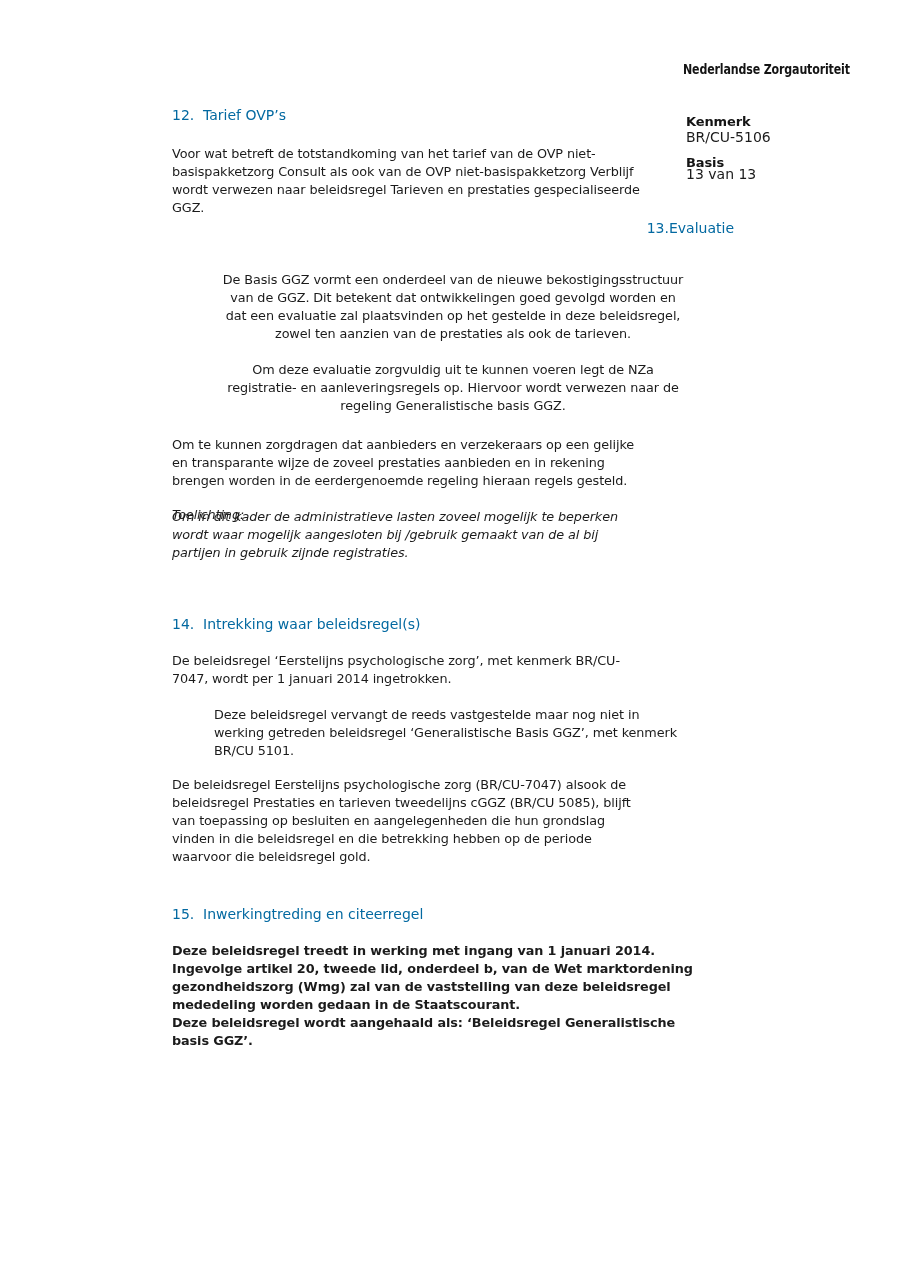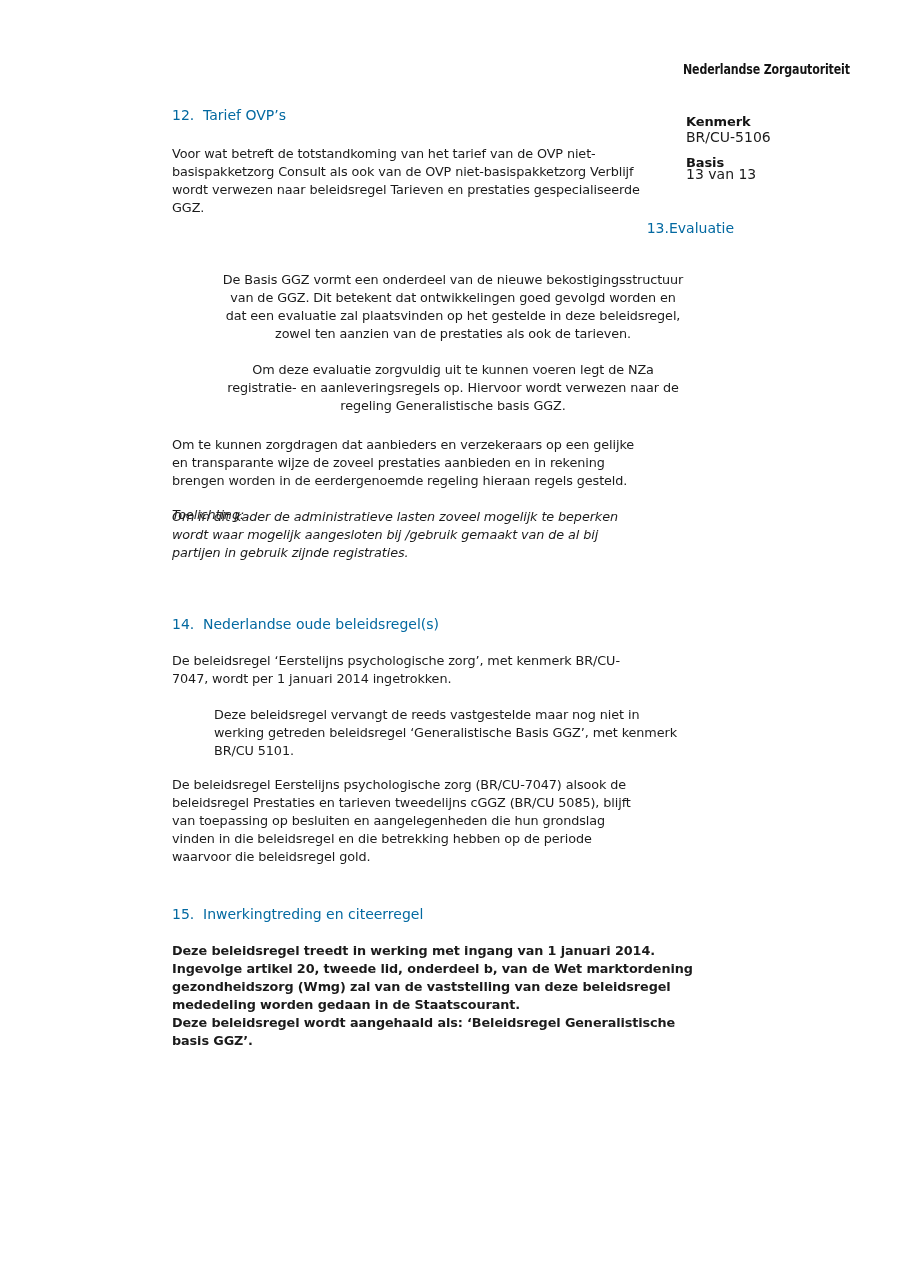--- a/index.html
+++ b/index.html
@@ -98,21 +98,21 @@
 regeling Generalistische basis GGZ.</div>
   <div class="abs col p p13c">Om te kunnen zorgdragen dat aanbieders en verzekeraars op een gelijke
 en transparante wijze de zoveel prestaties aanbieden en in rekening
 brengen worden in de eerdergenoemde regeling hieraan regels gesteld.</div>
   <div class="abs col p italic toel-label">Toelichting:</div>
   <div class="abs col p italic toel-body">Om in dit kader de administratieve lasten zoveel mogelijk te beperken
 wordt waar mogelijk aangesloten bij /gebruik gemaakt van de al bij
 partijen in gebruik zijnde registraties.</div>
 
   <div class="abs col h h14">
-    <span class="num">14.</span><span>Nederlandse oude beleidsregel(s)</span>
+    <span class="num">14.</span><span>Intrekking waar beleidsregel(s)</span>
   </div>
   <div class="abs col p p14a">De beleidsregel ‘Eerstelijns psychologische zorg’, met kenmerk BR/CU-
 7047, wordt per 1 januari 2014 ingetrokken.</div>
   <div class="abs col p p14b">Deze beleidsregel vervangt de reeds vastgestelde maar nog niet in
 werking getreden beleidsregel ‘Generalistische Basis GGZ’, met kenmerk
 BR/CU 5101.</div>
   <div class="abs col p p14c">De beleidsregel Eerstelijns psychologische zorg (BR/CU-7047) alsook de
 beleidsregel Prestaties en tarieven tweedelijns cGGZ (BR/CU 5085), blijft
 van toepassing op besluiten en aangelegenheden die hun grondslag
 vinden in die beleidsregel en die betrekking hebben op de periode

